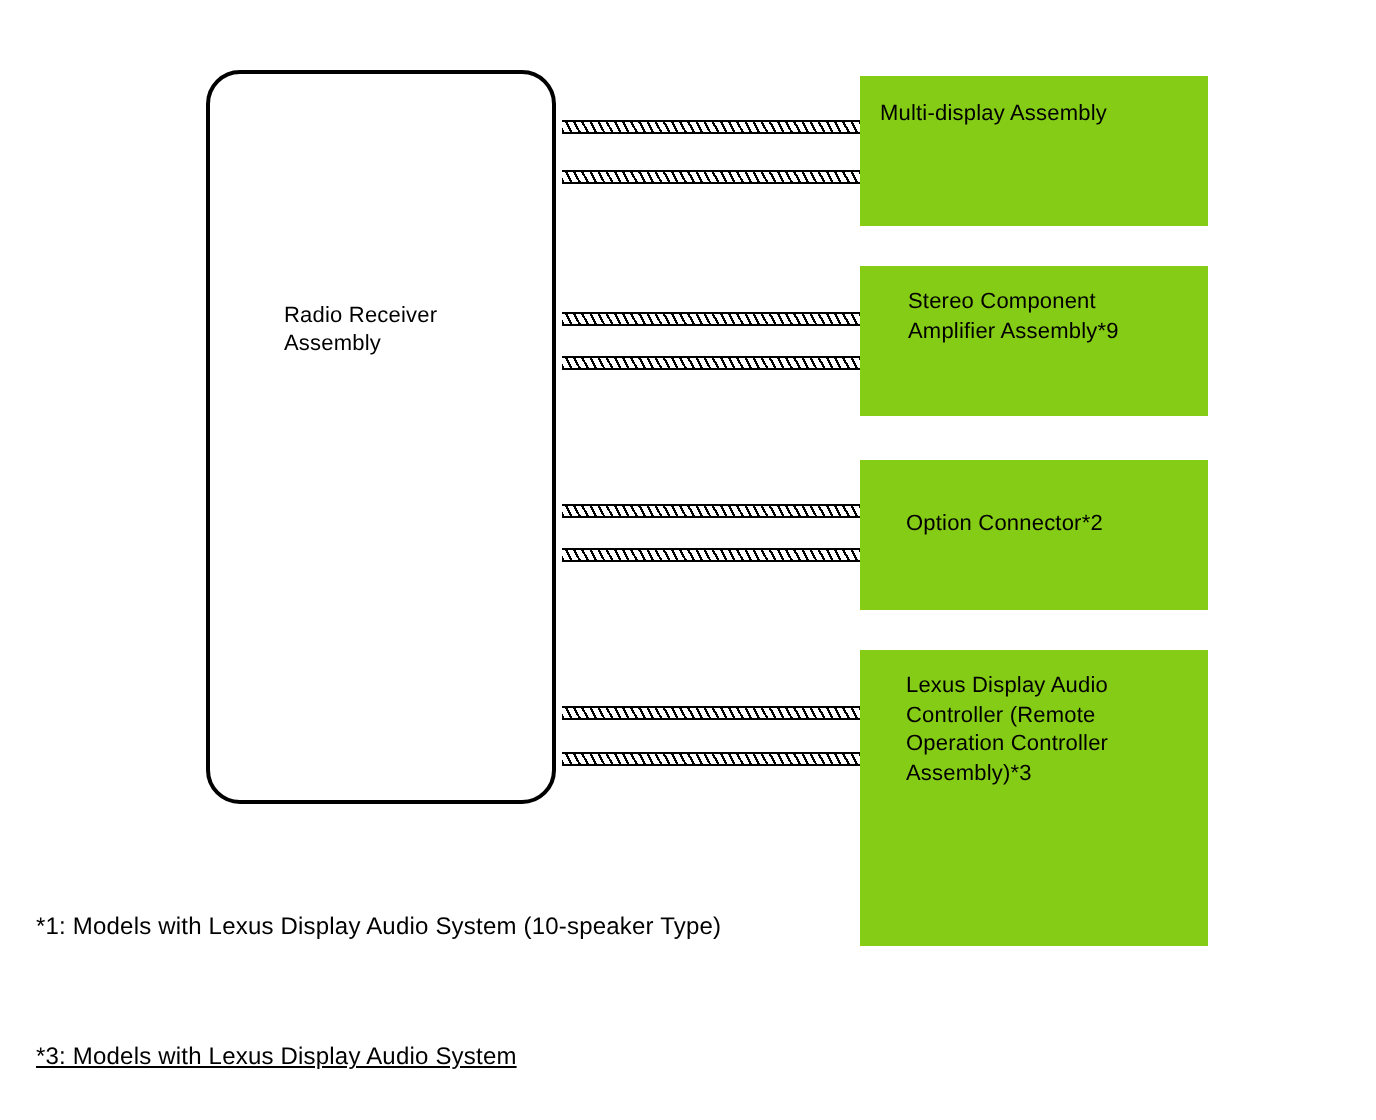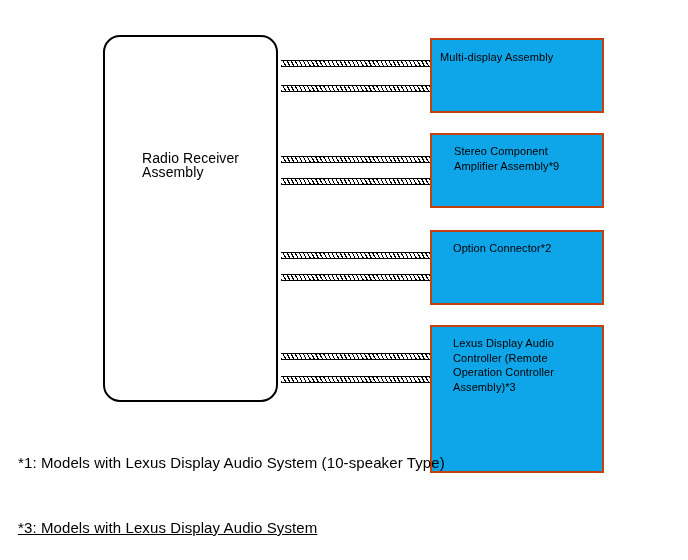--- a/index.html
+++ b/index.html
@@ -36,34 +36,34 @@
     box-sizing: border-box;
     border: 2px solid #000000;
     border-radius: 17px;
     background: #ffffff;
   }
   .source-label {
     position: absolute;
     left: 37px;
     top: 114px;
     width: 130px;
-    font-size: 14px;
+    font-size: 11px;
     line-height: 14px;
     letter-spacing: 0.1px;
     white-space: pre-line;
   }
 
   
   .dest-block {
     position: absolute;
     left: 430px;
     width: 174px;
     box-sizing: border-box;
-    border: 2px solid #c2410c;
-    background: #0ea5e9;
+    border: 2px solid #84cc16;
+    background: #84cc16;
   }
   .dest-label {
     position: absolute;
     font-size: 11px;
     line-height: 14.5px;
     letter-spacing: 0.1px;
     white-space: pre-line;
   }
 
   
@@ -80,21 +80,21 @@
       #000000 1.1px,
       #ffffff 1.1px,
       #ffffff 3.6px
     );
   }
 
   
   .footnote {
     position: absolute;
     left: 18px;
-    font-size: 15px;
+    font-size: 12px;
     line-height: 14px;
     letter-spacing: 0.1px;
     white-space: pre;
   }
 </style>
 </head>
 <body>
 
 <div id="diagram-root">
 
@@ -115,21 +115,21 @@
   <div class="dest-block" id="d0" style="left: 430px; top: 38px; width: 174px; height: 75px;">
     <div class="dest-label" id="dl0" style="left: 8px; top: 10px;">Multi-display Assembly</div>
   </div>
 
   <div class="dest-block" id="d1" style="left: 430px; top: 133px; width: 174px; height: 75px;">
     <div class="dest-label" id="dl1" style="left: 22px; top: 9px;">Stereo Component
 Amplifier Assembly*9</div>
   </div>
 
   <div class="dest-block" id="d2" style="left: 430px; top: 230px; width: 174px; height: 75px;">
-    <div class="dest-label" id="dl2" style="left: 21px; top: 9px;">Option Connector*2</div>
+    <div class="dest-label" id="dl2" style="left: 21px; top: 23px;">Option Connector*2</div>
   </div>
 
   <div class="dest-block" id="d3" style="left: 430px; top: 325px; width: 174px; height: 148px; padding-left: 44px;">
     <div class="dest-label" id="dl3" style="left: 21px; top: 9px;">Lexus Display Audio
 Controller (Remote
 Operation Controller
 Assembly)*3</div>
   </div>
 
   <div class="footnote" id="f0" style="top: 456px;">*1: Models with Lexus Display Audio System (10-speaker Type)</div>

